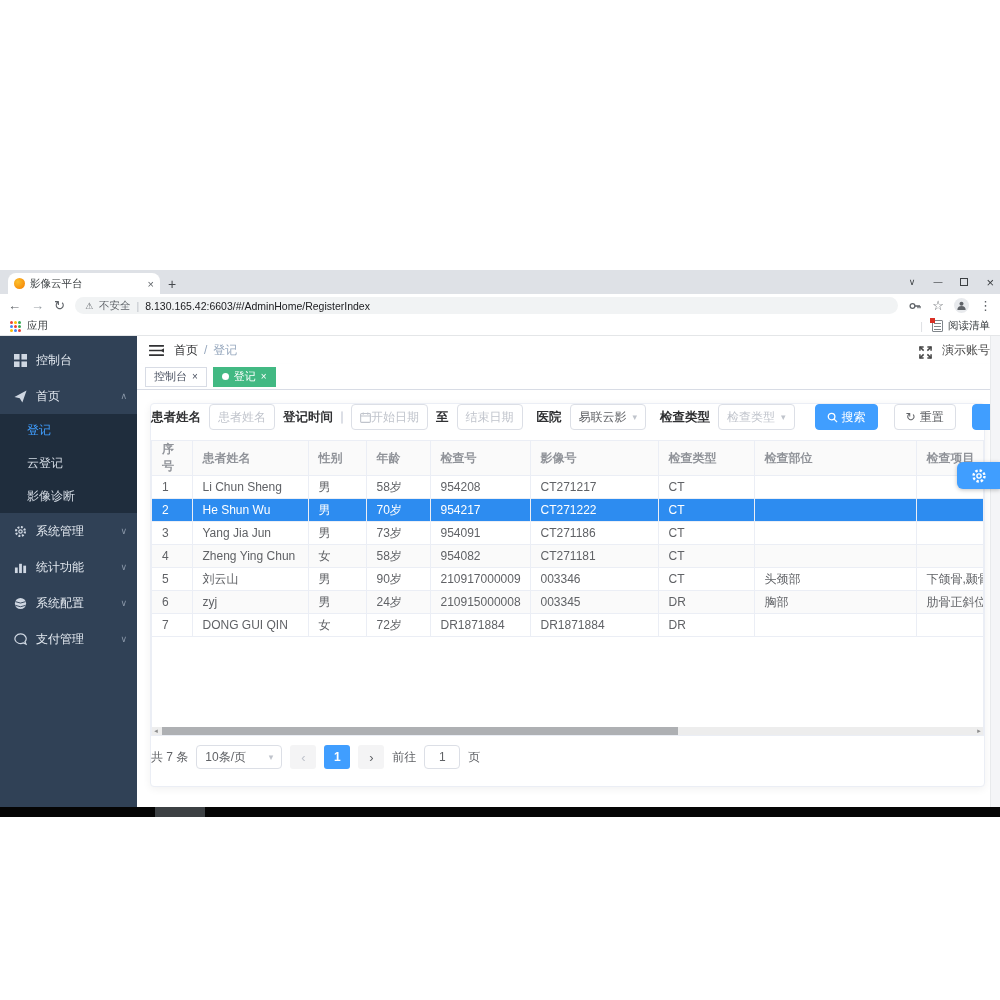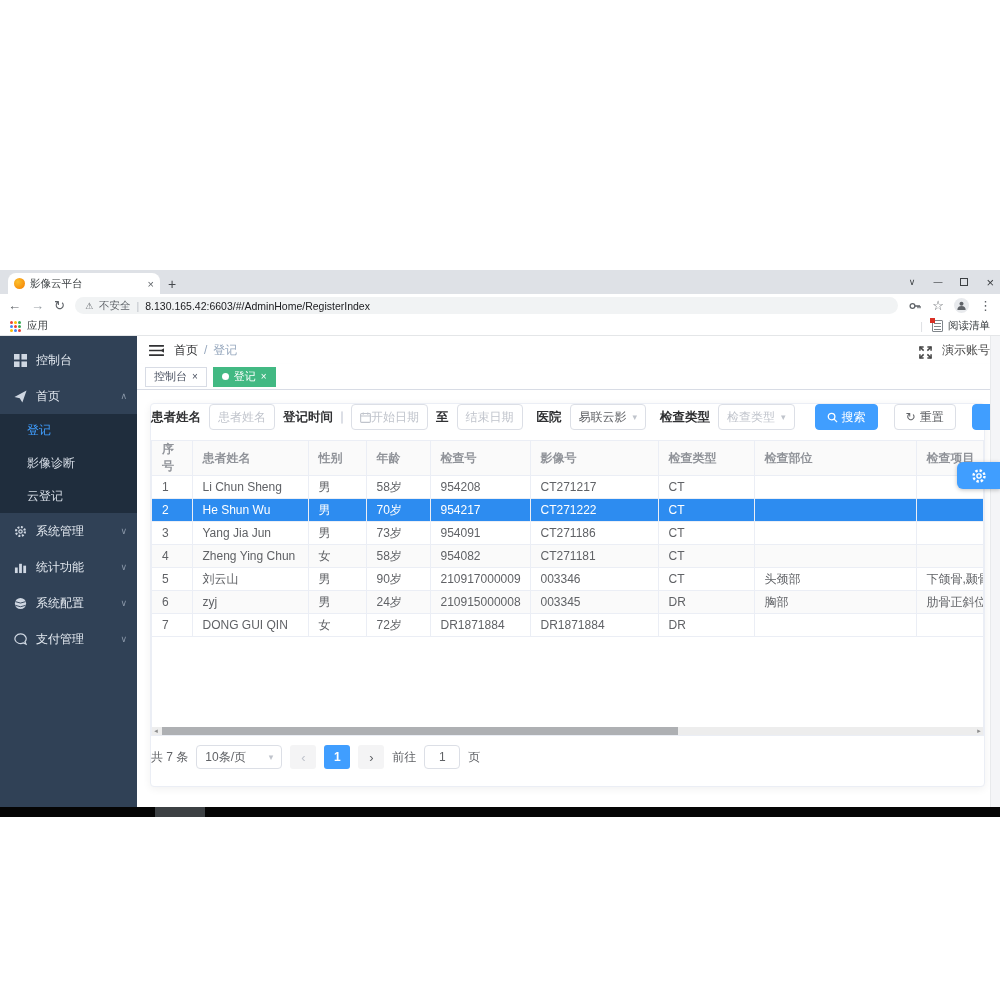--- a/index.html
+++ b/index.html
@@ -189,24 +189,24 @@
             </svg>
         </span>
         <span>首页</span>
         <span class="chev">∧</span>
       </div>
       <div class="submenu">
         <div class="sub-item active">
             <span>登记</span>
           </div>
         <div class="sub-item">
+            <span>云登记</span>
+          </div>
+        <div class="sub-item">
             <span>影像诊断</span>
-          </div>
-        <div class="sub-item">
-            <span>云登记</span>
           </div>
       </div>
       <div class="side-item">
         <span class="side-icon">
           <svg width="13" height="13" viewBox="0 0 16 16">
               <circle cx="8" cy="8" r="5.5" fill="none" stroke="#cfd7e2" stroke-width="2.6" stroke-dasharray="2.4 1.9"></circle>
               <circle cx="8" cy="8" r="2.1" fill="none" stroke="#cfd7e2" stroke-width="1.5"></circle>
             </svg>
         </span>
         <span>系统管理</span>

